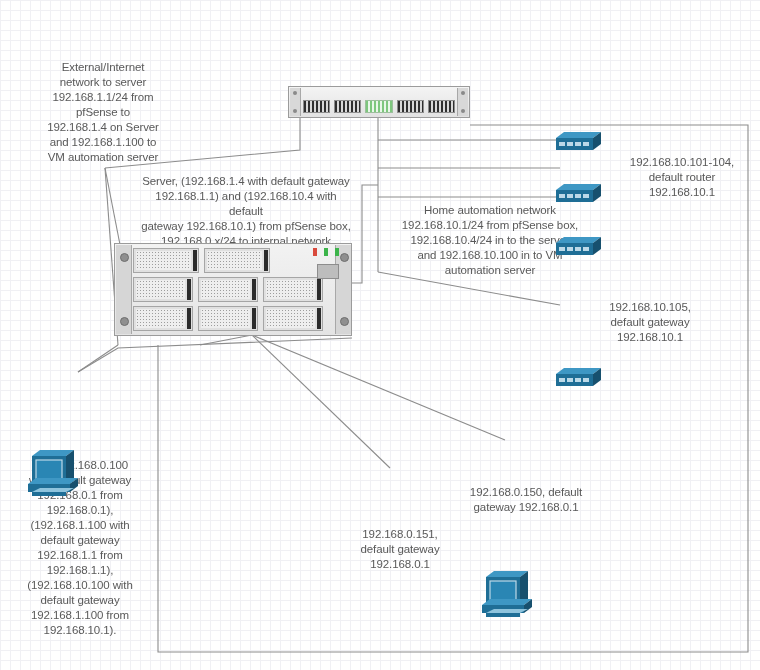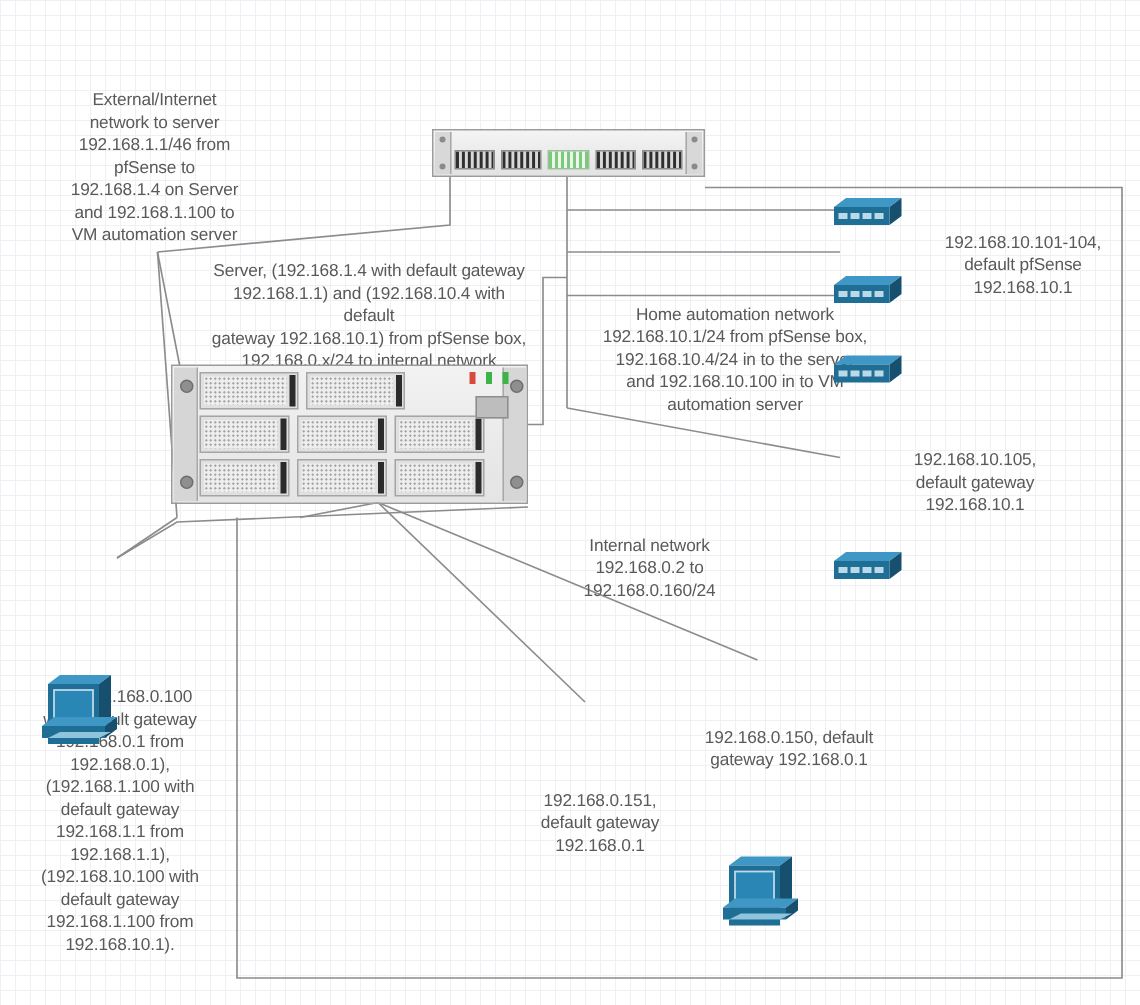--- a/index.html
+++ b/index.html
@@ -156,49 +156,46 @@
       <path d="M470 125 L748 125 L748 652 L158 652 L158 345"></path>
 
       <path d="M252 335 L505 440"></path>
       <path d="M252 335 L390 468"></path>
       <path d="M252 335 L200 345"></path>
     </g>
   </svg>
 
   <div class="lbl" style="left:18px; top:60px; width:170px;">External/Internet
 network to server
-192.168.1.1/46 from
+192.168.1.1/24 from
 pfSense to
 192.168.1.4 on Server
 and 192.168.1.100 to
 VM automation server</div>
 
 
   <div class="lbl" style="left:140px; top:174px; width:212px;">Server, (192.168.1.4 with default gateway
 192.168.1.1) and (192.168.10.4 with default
 gateway 192.168.10.1) from pfSense box,
 192.168.0.x/24 to internal network</div>
 
   <div class="lbl" style="left:372px; top:203px; width:236px;">Home automation network
 192.168.10.1/24 from pfSense box,
 192.168.10.4/24 in to the server
 and 192.168.10.100 in to VM
 automation server</div>
 
   <div class="lbl" style="left:612px; top:155px; width:140px;">192.168.10.101-104,
-default pfSense
+default router
 192.168.10.1</div>
 
   <div class="lbl" style="left:580px; top:300px; width:140px;">192.168.10.105,
 default gateway
 192.168.10.1</div>
 
-  <div class="lbl" style="left:338px; top:357px; width:190px;">Internal network
-192.168.0.2 to
-192.168.0.160/24</div>
 
   <div class="lbl" style="left:446px; top:485px; width:160px;">192.168.0.150, default
 gateway 192.168.0.1</div>
 
   <div class="lbl" style="left:332px; top:527px; width:136px;">192.168.0.151,
 default gateway
 192.168.0.1</div>
 
   <div class="lbl" style="left:6px; top:458px; width:148px;">VM (192.168.0.100
 with default gateway

